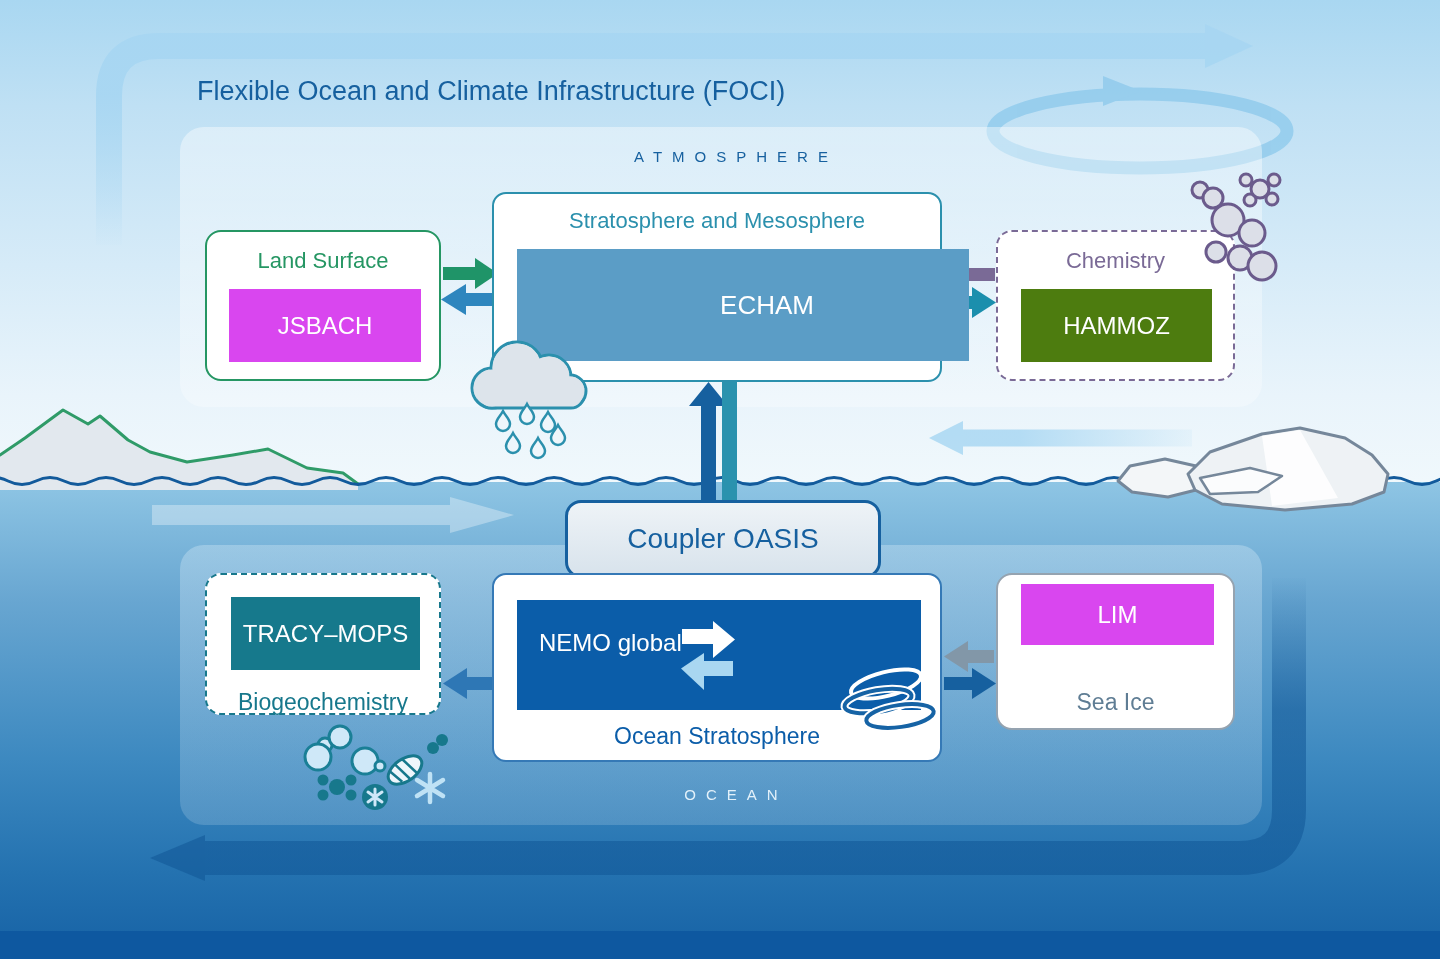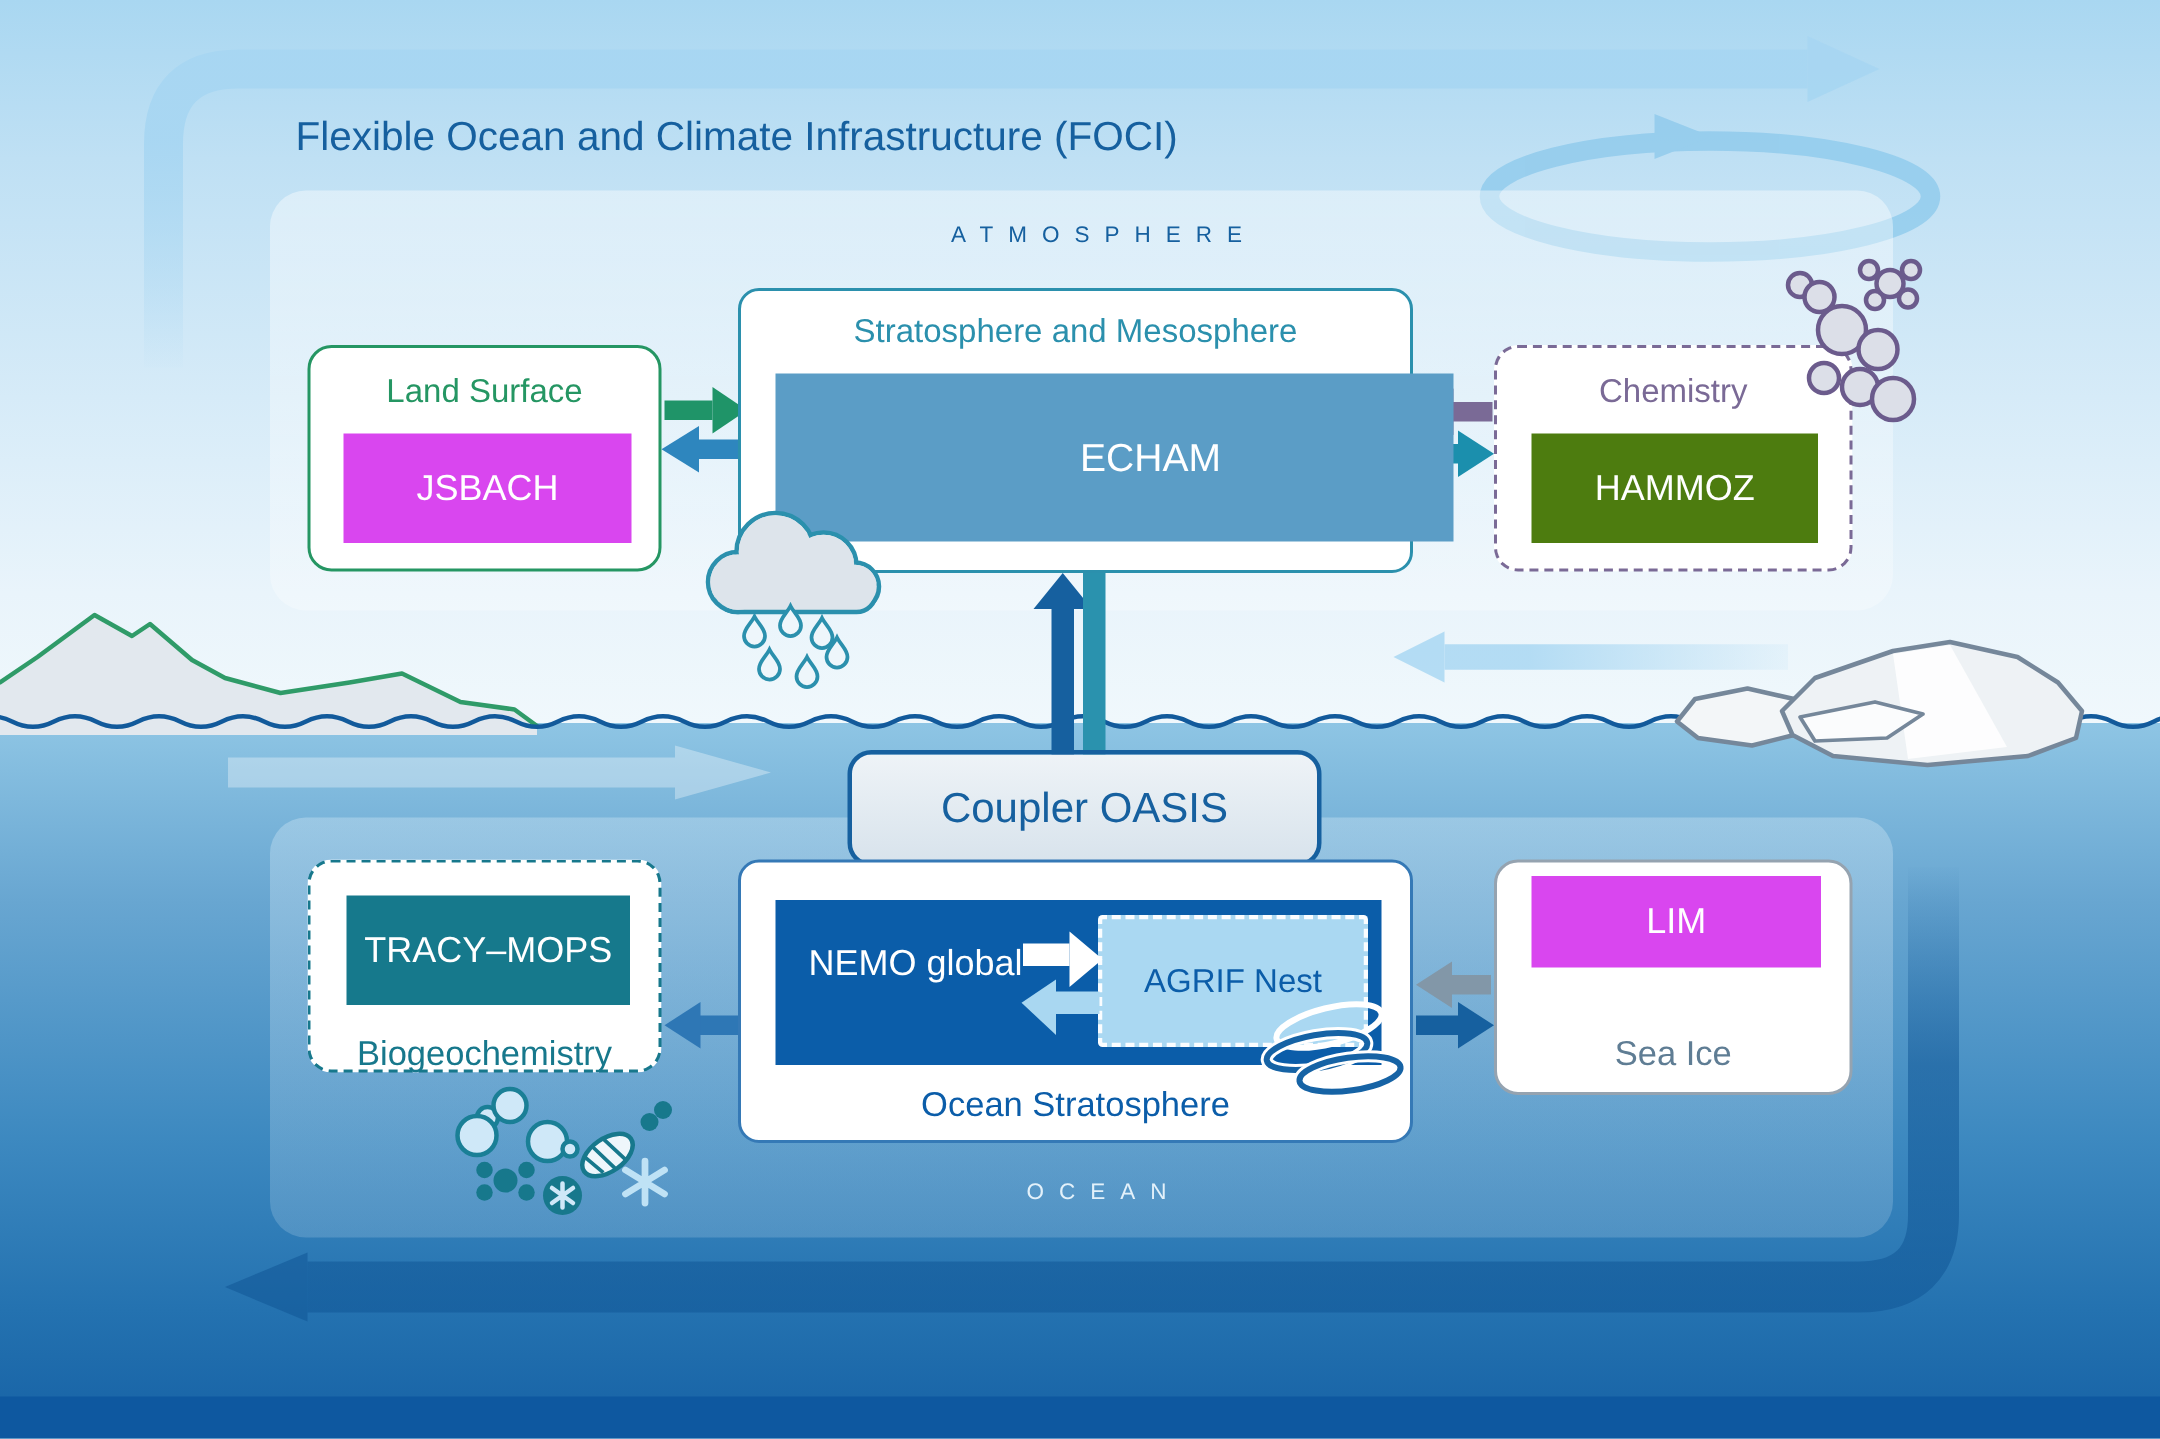--- a/index.html
+++ b/index.html
@@ -193,21 +193,20 @@
   <div class="abs" id="box-coupler">Coupler OASIS</div>
 
   <div class="abs box" id="box-biogeo">
     <div class="chip" id="chip-tracy">TRACY–MOPS</div>
     <div class="box-title">Biogeochemistry</div>
   </div>
 
   <div class="abs box" id="box-oceancirc">
     <div class="chip" id="chip-nemo">
       <span id="nemo-label">NEMO global</span>
-      <span id="chip-agrif">AGRIF Nest</span>
     </div>
     <div class="box-title">Ocean Stratosphere</div>
   </div>
 
   <div class="abs box" id="box-seaice">
     <div class="chip" id="chip-lim">LIM</div>
     <div class="box-title">Sea Ice</div>
   </div>
 
   <svg width="1440" height="959" viewBox="0 0 1440 959">

